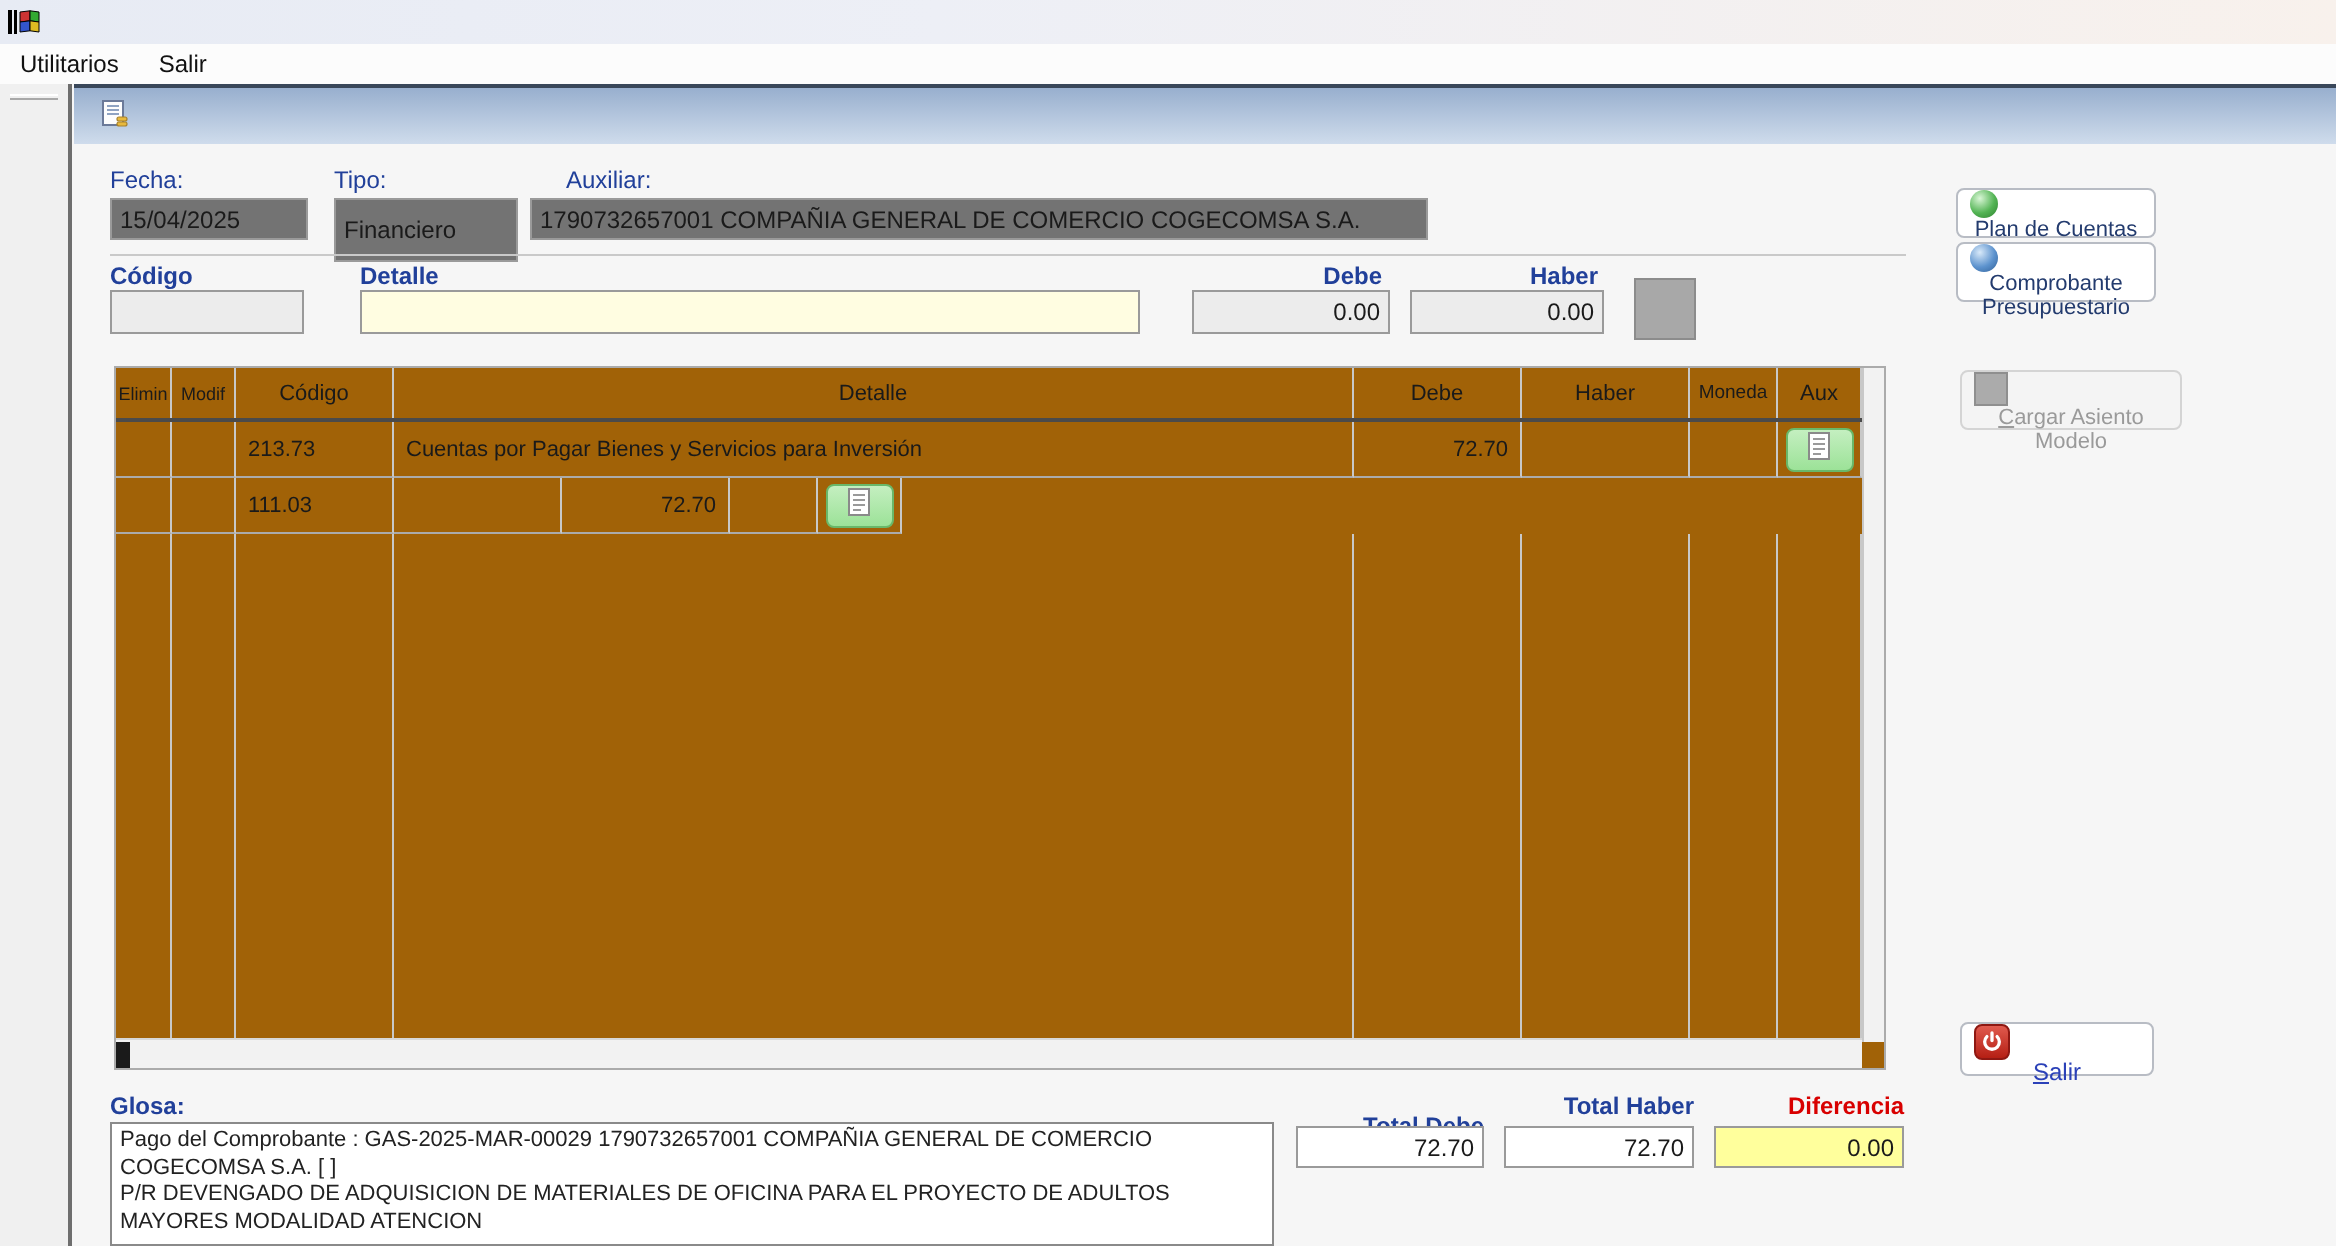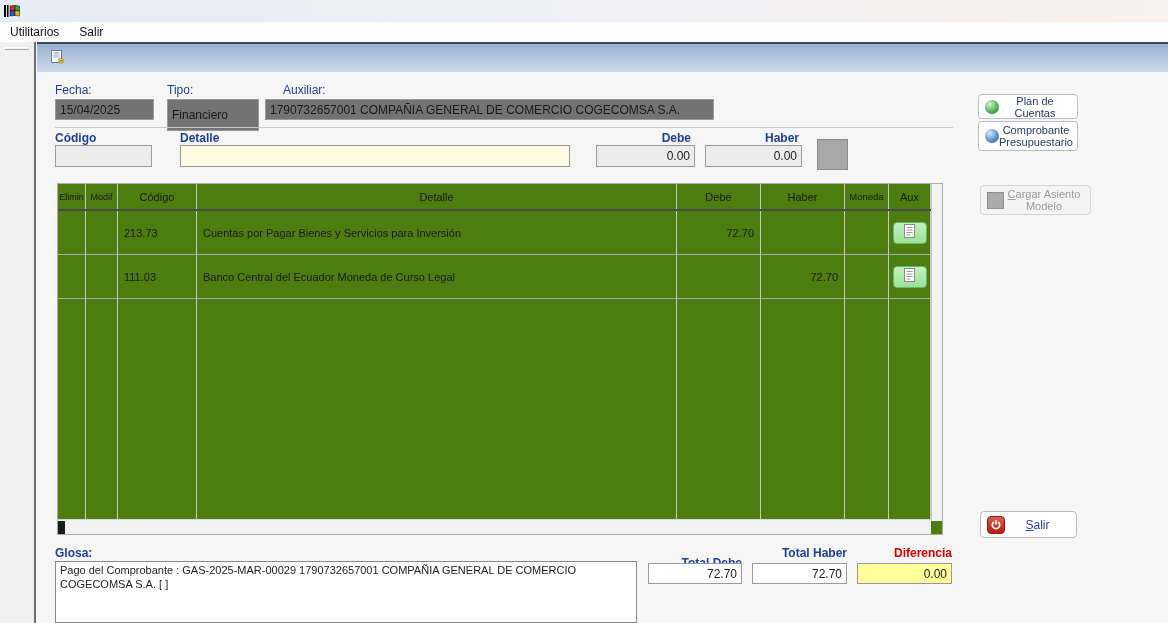--- a/index.html
+++ b/index.html
@@ -43,48 +43,48 @@
   .gray { background:#ECECEC; }
   .yellowpale { background:#FFFDE1; }
   .yellowhl { background:#FFFF9C; }
   .num { justify-content:flex-end; }
   .divider { position:absolute; left:55px; top:127px; width:898px; height:1px; background:#C9C9C9; }
   .sq-btn { position:absolute; left:817px; top:139px; width:31px; height:31px;
     background:#A8A8A8; border:1px solid #8C8C8C; cursor:pointer; }
 
   
   .grid { position:absolute; left:57px; top:183px; width:886px; height:352px;
-    background:#4d7c0f; border:1px solid #ABABAB; display:flex; }
+    background:#a16207; border:1px solid #ABABAB; display:flex; }
   .grid-main { width:873px; display:flex; flex-direction:column; }
   .grow { display:flex; }
   .gcell { border-right:1px solid #C8C8C8; display:flex; align-items:center;
     font-size:11px; color:#1A1A1A; overflow:hidden; white-space:nowrap; }
   .c-elimin{width:28px;} .c-modif{width:32px;} .c-codigo{width:79px;}
   .c-detalle{width:480px;} .c-debe{width:84px;} .c-haber{width:84px;}
   .c-ordenar{width:44px;} .c-aux{width:42px;}
   .ghead { height:27px; border-bottom:2px solid #4A4A4A; }
   .ghead .gcell { justify-content:center; }
   .ghead .c-elimin,.ghead .c-modif { font-size:9px; }
   .ghead .c-ordenar { font-size:9.5px; }
-  .gdata { height:44px; }
+  .gdata { height:28px; }
   .gdata .gcell { border-bottom:1px solid #ABABAB; }
   .gdata .c-codigo,.gdata .c-detalle { padding-left:6px; }
   .gdata .c-debe,.gdata .c-haber { justify-content:flex-end; padding-right:6px; }
   .gdata .c-aux { justify-content:center; }
   .gfill { flex:1; }
   .aux-btn { width:34px; height:22px; border:1px solid #69B869; border-radius:4px;
     background:linear-gradient(#C4EFC0,#9CE298); display:flex; align-items:center;
     justify-content:center; cursor:pointer; }
   .hscroll { height:15px; background:#F2F2F2; border-top:1px solid #D8D8D8; position:relative; }
   .hthumb { position:absolute; left:0; top:1px; width:7px; height:13px; background:#1A1A1A; }
   .vscroll { width:13px; height:337px; background:#F2F2F2; border-left:1px solid #C8C8C8; }
 
   
   .side-btn { position:absolute; background:#FFF; border:1px solid #B8BCC4; border-radius:4px;
-    display:flex; align-items:center; font-size:11px; color:#233B6E; cursor:pointer; padding:0 6px; }
+    display:flex; font-size:11px; color:#233B6E; cursor:pointer; padding:0 6px;flex-direction:column; }
   .side-btn .btn-text { flex:1; text-align:center; line-height:12px; }
   .side-btn.disabled { background:#F4F4F4; border-color:#D4D4D4; color:#9A9A9A; cursor:default; }
   .sphere { width:14px; height:14px; border-radius:50%; flex:0 0 auto; }
   .sphere.green { background:radial-gradient(circle at 35% 30%, #D9F6D6, #53B454 55%, #2C7F2E); }
   .sphere.blue  { background:radial-gradient(circle at 35% 30%, #D8E9F9, #5D93CE 55%, #2F5E96); }
   .graysq { width:17px; height:17px; background:#ABABAB; border:1px solid #8F8F8F; flex:0 0 auto; }
   .power { width:18px; height:18px; border-radius:4px; flex:0 0 auto;
     background:linear-gradient(#E05A4E,#B51F14); border:1px solid #8E1812;
     display:flex; align-items:center; justify-content:center; }
   .salir-text { color:#2B41B8; font-size:12px; }
@@ -189,21 +189,20 @@
               </svg>
             </span>
           </button>
         </div>
       </div>
 
       <div class="grow gdata">
         <div class="gcell c-elimin"></div>
         <div class="gcell c-modif"></div>
         <div class="gcell c-codigo">111.03</div>
-        <div class="gcell c-detalle">Banco Central del Ecuador Moneda de Curso Legal</div>
         <div class="gcell c-debe"></div>
         <div class="gcell c-haber">72.70</div>
         <div class="gcell c-ordenar"></div>
         <div class="gcell c-aux">
           <button class="aux-btn">
             <span>
               <svg width="11" height="14" viewBox="0 0 11 14">
                 <rect x="0.5" y="0.5" width="10" height="13" fill="#FFF" stroke="#8A8A8A"></rect>
                 <line x1="2.5" y1="3.5" x2="8.5" y2="3.5" stroke="#9A9A9A"></line>
                 <line x1="2.5" y1="6" x2="8.5" y2="6" stroke="#9A9A9A"></line>
@@ -260,20 +259,21 @@
         <path d="M8 2v5" stroke="#FFF" stroke-width="2.2" fill="none" stroke-linecap="round"></path>
         <path d="M4.6 4.4a4.9 4.9 0 1 0 6.8 0" stroke="#FFF" stroke-width="2.2" fill="none" stroke-linecap="round"></path>
       </svg>
     </span>
     <span class="btn-text salir-text"><span class="u">S</span><span>alir</span></span>
   </button>
 
   <div class="lbl b" style="left:55px; top:546px;">Glosa:</div>
   <div class="glosa-box">
     <div>Pago del Comprobante : GAS-2025-MAR-00029  1790732657001 COMPAÑIA GENERAL DE COMERCIO COGECOMSA S.A.   [ ]</div>
+    <div>P/R DEVENGADO DE ADQUISICION DE MATERIALES DE OFICINA PARA EL PROYECTO DE ADULTOS MAYORES MODALIDAD ATENCION</div>
   </div>
 
   <div class="lbl b r" style="left:648px; top:556px; width:94px;">Total Debe</div>
   <div class="lbl b r" style="left:752px; top:546px; width:95px;">Total Haber</div>
   <div class="lbl red r" style="left:857px; top:546px; width:95px;text-align:right;">Diferencia</div>
   <div class="field num" style="left:648px; top:563px; width:94px; height:21px;">72.70</div>
   <div class="field num" style="left:752px; top:563px; width:95px; height:21px;">72.70</div>
   <div class="field num yellowhl" style="left:857px; top:563px; width:95px; height:21px;">0.00</div>
 
 </div>

